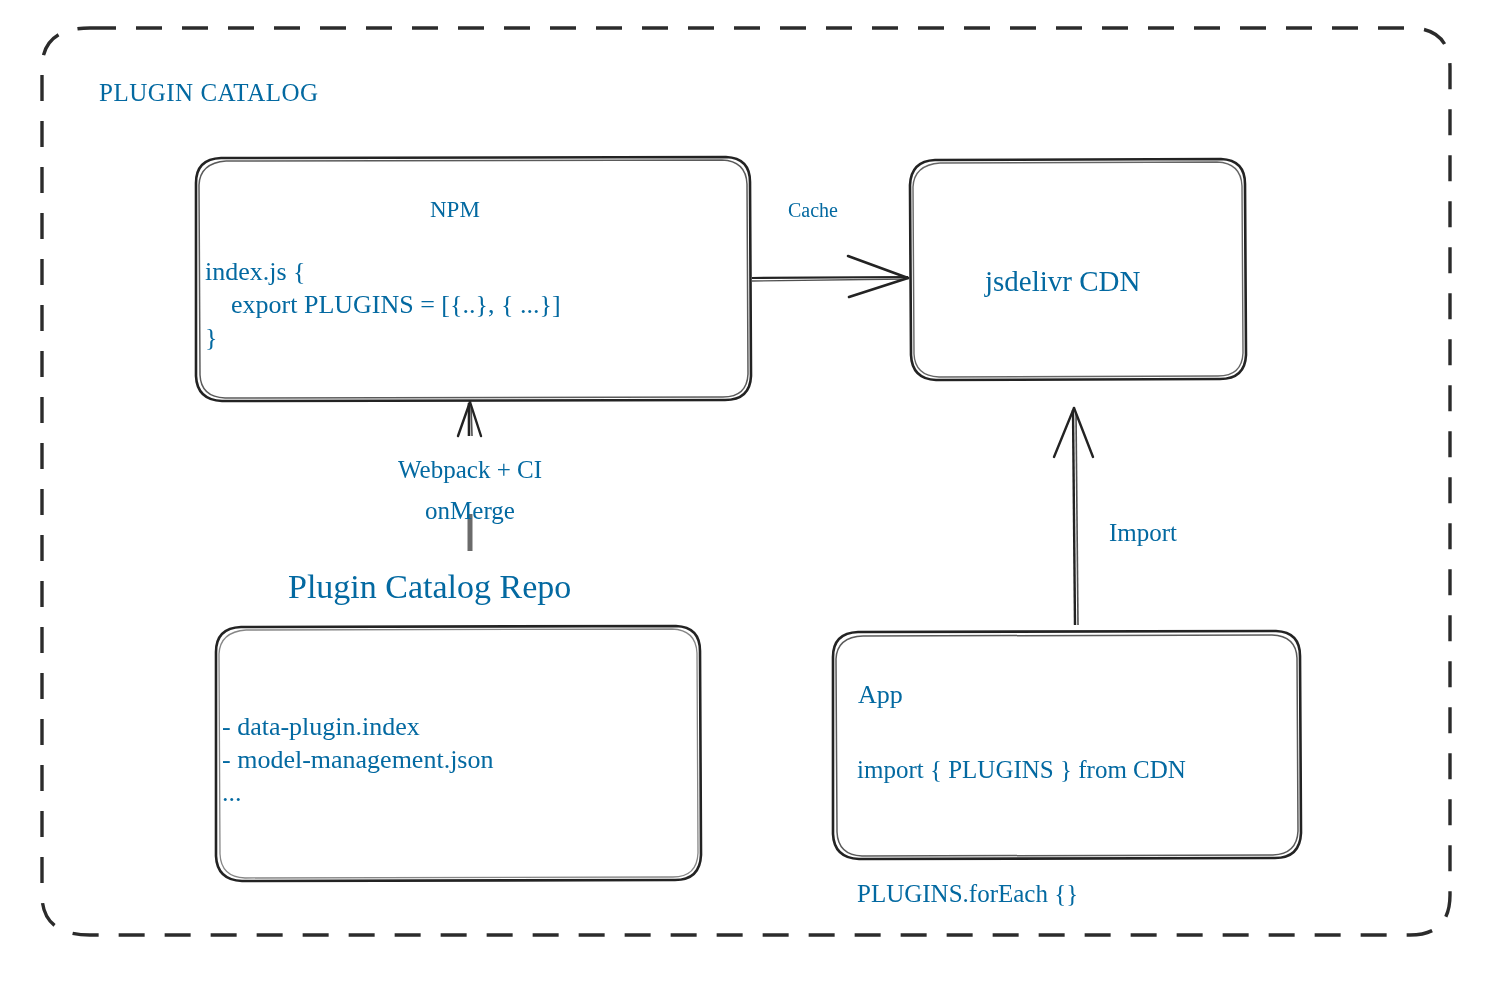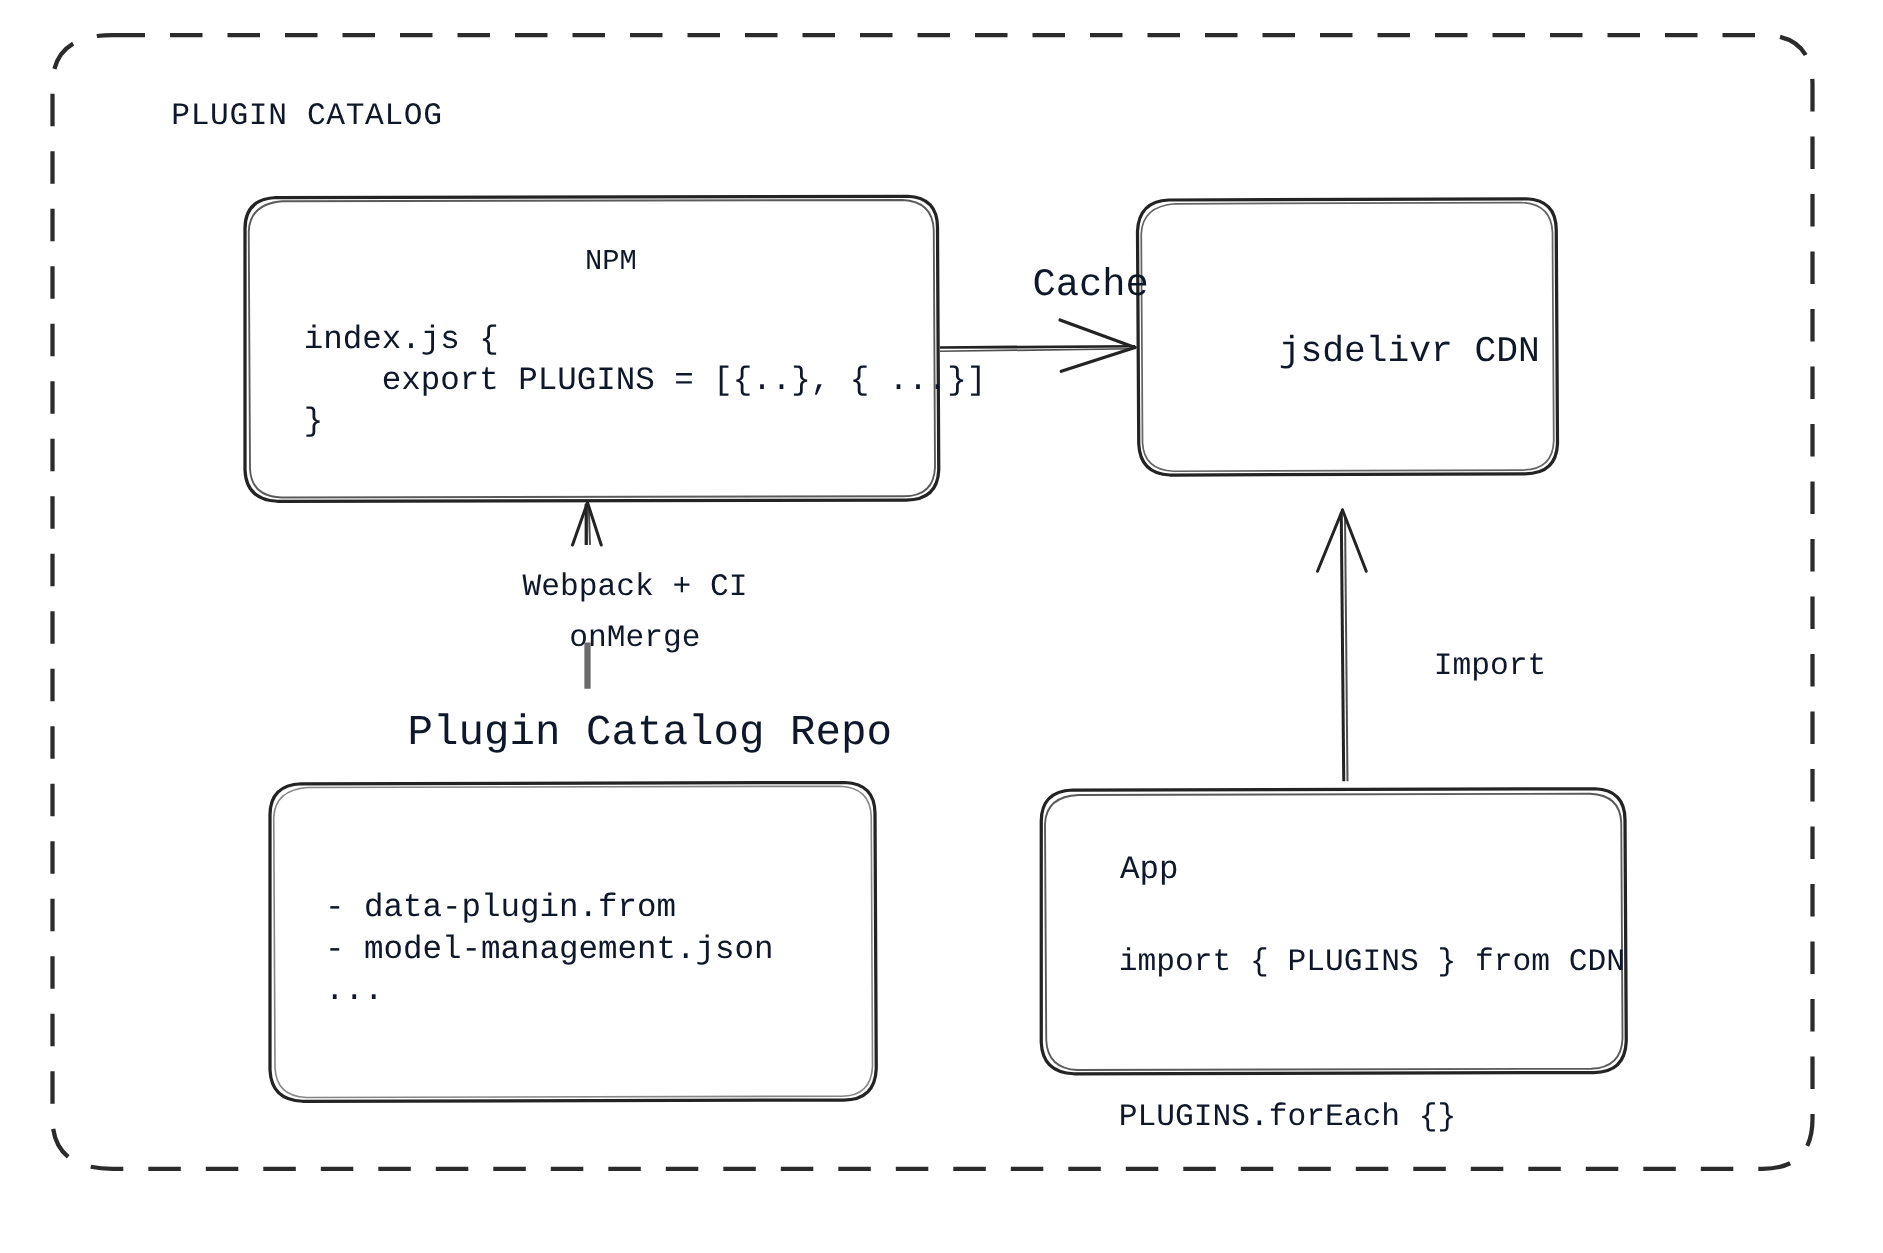--- a/index.html
+++ b/index.html
@@ -19,24 +19,23 @@
   #canvas {
     position: absolute;
     inset: 0;
     width: 1506px;
     height: 1002px;
   }
 
   .txt {
     position: absolute;
     white-space: pre;
-    color: #0f172a;
-    font-family: Liberation Mono, monospace;
+    color: #0369a1;
+    font-family: Liberation Serif, serif;
     line-height: 1.0;
-    margin-left: 38px;
   }
 
   
   #container-title {
     left: 99px;
     top: 80px;
     font-size: 25px;
     letter-spacing: 0.5px;
   }
 
@@ -56,22 +55,22 @@
   
   #cdn-title {
     left: 985px;
     top: 267px;
     font-size: 29px;
   }
 
   
   #cache-label {
     left: 788px;
-    top: 213px;
-    font-size: 31px;
+    top: 200px;
+    font-size: 20px;
   }
   #build-label {
     left: 373px;
     top: 449px;
     font-size: 25px;
     line-height: 41px;
     text-align: center;
     width: 194px;
   }
   #repo-label {
@@ -184,20 +183,20 @@
 <div class="txt" id="cdn-title">jsdelivr CDN</div>
 
 <div class="txt" id="cache-label">Cache</div>
 
 <div class="txt" id="build-label">Webpack + CI
 onMerge</div>
 
 <div class="txt" id="import-label">Import</div>
 
 <div class="txt" id="repo-label">Plugin Catalog Repo</div>
-<div class="txt" id="repo-code">- data-plugin.from
+<div class="txt" id="repo-code">- data-plugin.index
 - model-management.json
 ...</div>
 
 <div class="txt" id="app-title">App</div>
 <div class="txt" id="app-code">import { PLUGINS } from CDN
 
 PLUGINS.forEach {}</div>
 
 </body></html>

